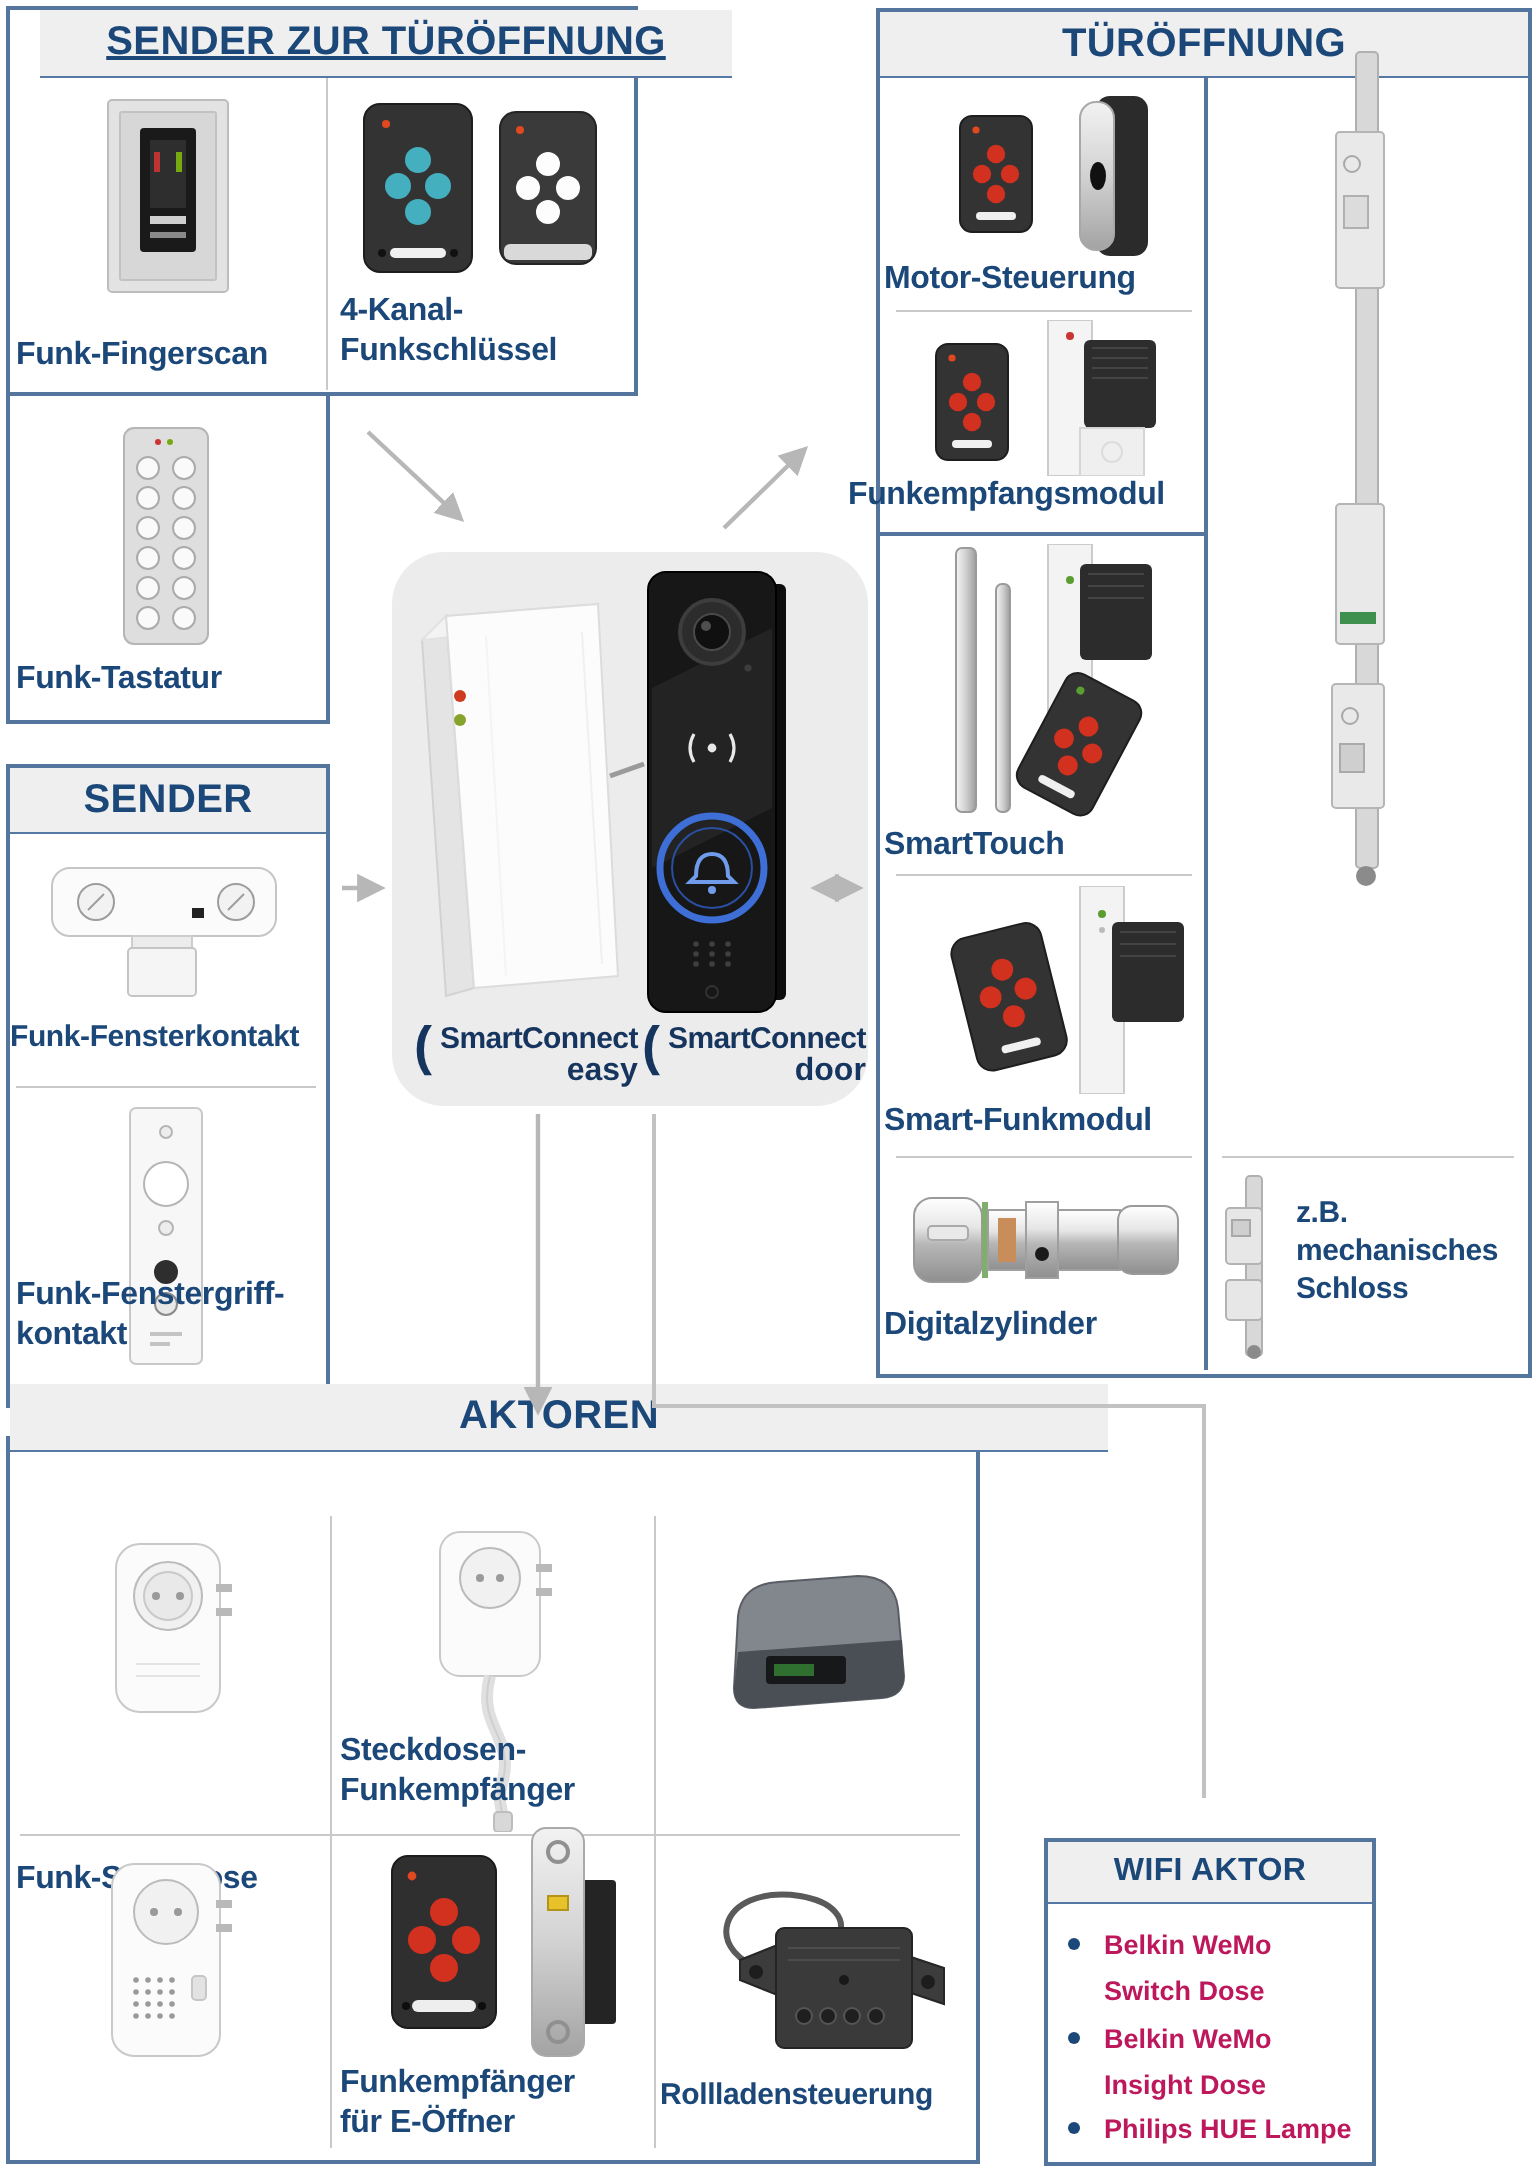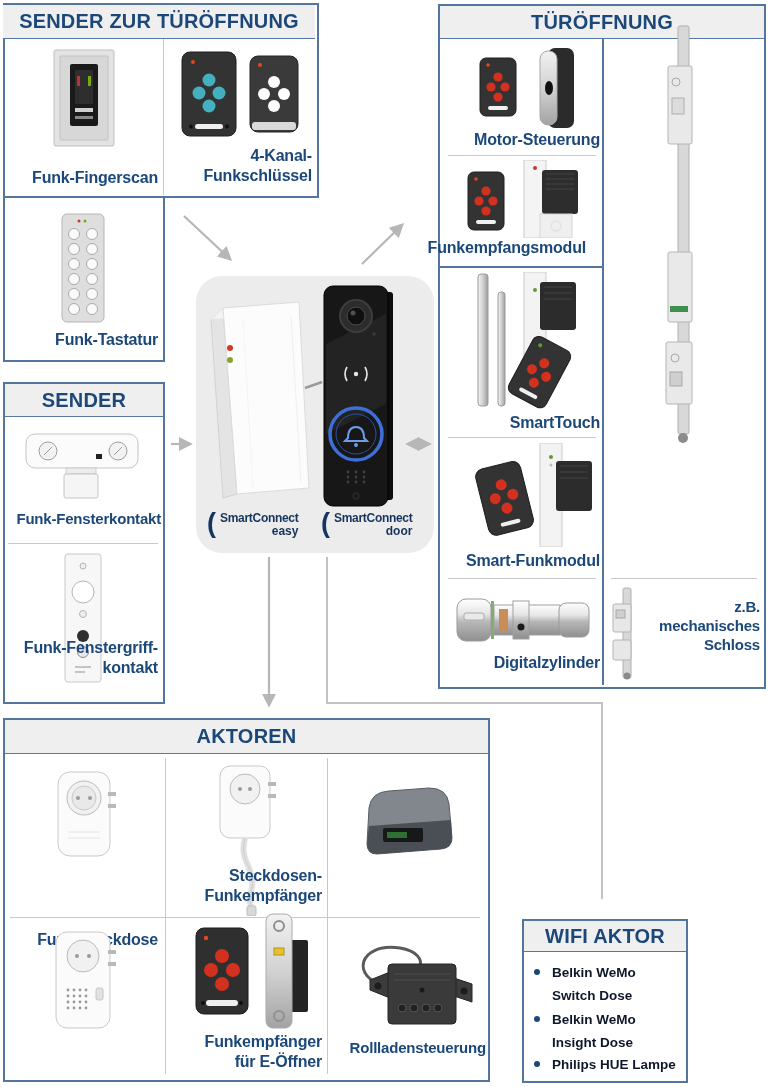--- a/index.html
+++ b/index.html
@@ -2,37 +2,37 @@
 <html><head>
 <meta charset="utf-8">
 <style>
   html,body{margin:0;padding:0;background:#fff;}
   .canvas{position:relative;width:768px;height:1087px;background:#ffffff;
           font-family:"Liberation Sans", sans-serif;overflow:hidden;}
   .box{position:absolute;border:2px solid #54759e;background:transparent;}
   .hdr{position:absolute;background:#efefef;border-bottom:1px solid #5578a5;
        color:#1c4879;font-weight:bold;font-size:20px;letter-spacing:.2px;
        display:flex;align-items:center;justify-content:center;}
-  .hdr.small{font-size:20px;}
-  .lbl{position:absolute;text-align:right;color:#1c4879;font-weight:bold;
+  .hdr.small{font-size:16px;}
+  .lbl{position:absolute;text-align:left;color:#1c4879;font-weight:bold;
        font-size:16px;line-height:1.28;white-space:pre-line;letter-spacing:-.2px;}
   .s15{font-size:15px;}
   .divg{position:absolute;background:#c9c9c9;}
   .divb{position:absolute;background:#54759e;}
   .hub{position:absolute;left:196px;top:276px;width:238px;height:277px;
        background:#ececec;border-radius:26px;}
   .img{position:absolute;}
   .hublabel{position:absolute;display:flex;align-items:flex-start;color:#16355e;}
   .paren{font-size:27px;font-weight:bold;line-height:.9;margin-right:4px;}
   .brandwrap{display:flex;flex-direction:column;}
-  .brand{font-size:12px;font-weight:bold;letter-spacing:-.3px;}
-  .variant{font-size:12px;font-weight:bold;align-self:flex-end;margin-top:-1px;}
+  .brand{font-size:15px;font-weight:bold;letter-spacing:-.3px;}
+  .variant{font-size:16px;font-weight:bold;align-self:flex-end;margin-top:-1px;}
   .wifi-item{position:absolute;display:flex;align-items:flex-start;}
   .wifi-dot{width:6px;height:6px;border-radius:50%;background:#1c4879;margin:7px 12px 0 0;flex:none;}
-  .wifi-txt{color:#0f172a;font-weight:bold;font-size:13.5px;line-height:1.7;white-space:pre-line;}
+  .wifi-txt{color:#be185d;font-weight:bold;font-size:13.5px;line-height:1.7;white-space:pre-line;}
   .xb{text-shadow:0 0 .6px currentColor;}
   svg{display:block;}
 </style>
 </head>
 <body>
 
 <div class="canvas">
 
   <svg width="0" height="0">
     <defs>
@@ -50,21 +50,21 @@
         <stop offset="0" stop-color="#ffffff"></stop>
           <stop offset=".35" stop-color="#e6e6e6"></stop>
           <stop offset=".55" stop-color="#b7b7b7"></stop>
           <stop offset="1" stop-color="#8f8f8f"></stop>
       </linearGradient>
     </defs>
   </svg>
 
   <div class="box" style="left:3px;top:3px;width:312px;height:191px;"></div>
   <div class="box" style="left:3px;top:196px;width:158px;height:164px;border-top:none;"></div>
-  <div class="hdr" style="left:3px;top:5px;width:312px;height:33px;">
+  <div class="hdr" style="left:20px;top:5px;width:346px;height:33px;text-decoration:underline;">
     <span>SENDER ZUR TÜRÖFFNUNG</span>
   </div>
   <div class="divg" style="left:163px;top:39px;width:1px;height:156px;"></div>
 
   <svg class="img" style="left:50px;top:48px;" width="68" height="102" viewBox="0 0 68 102">
     <rect x="4" y="2" width="60" height="96" rx="2" fill="#e3e3e3" stroke="#bdbdbd"></rect>
     <rect x="10" y="8" width="48" height="84" rx="1" fill="#d7d7d7" stroke="#c2c2c2"></rect>
     <rect x="20" y="16" width="28" height="62" rx="2" fill="#1a1a1a"></rect>
     <rect x="25" y="22" width="18" height="34" fill="#2e2e2e"></rect>
     <rect x="27" y="28" width="3" height="10" fill="#b33"></rect>
@@ -321,21 +321,21 @@
     <rect x="9" y="18" width="18" height="28" rx="2" fill="#e7e7e7" stroke="#b3b3b3"></rect>
     <rect x="12" y="24" width="9" height="8" fill="#cfcfcf" stroke="#a8a8a8"></rect>
     <rect x="9" y="54" width="18" height="20" rx="2" fill="#e7e7e7" stroke="#b3b3b3"></rect>
     <circle cx="23" cy="90" r="3.5" fill="#8b8b8b"></circle>
   </svg>
   <div class="lbl s15" style="left:648px;top:597px;width:112px;">z.B.
 mechanisches
 Schloss</div>
 
   <div class="box" style="left:3px;top:718px;width:483px;height:360px;"></div>
-  <div class="hdr" style="left:5px;top:720px;width:483px;height:33px;">
+  <div class="hdr" style="left:5px;top:692px;width:549px;height:33px;">
     <span>AKTOREN</span>
   </div>
   <div class="divg" style="left:165px;top:758px;width:1px;height:316px;"></div>
   <div class="divg" style="left:327px;top:758px;width:1px;height:316px;"></div>
   <div class="divg" style="left:10px;top:917px;width:470px;height:1px;"></div>
 
   <svg class="img" style="left:52px;top:768px;" width="66" height="94" viewBox="0 0 66 94">
     <rect x="6" y="4" width="52" height="84" rx="12" fill="#fbfbfb" stroke="#c9c9c9"></rect>
     <circle cx="32" cy="30" r="17" fill="#f1f1f1" stroke="#bbbbbb"></circle>
     <circle cx="32" cy="30" r="12" fill="#e9e9e9" stroke="#c9c9c9"></circle>

